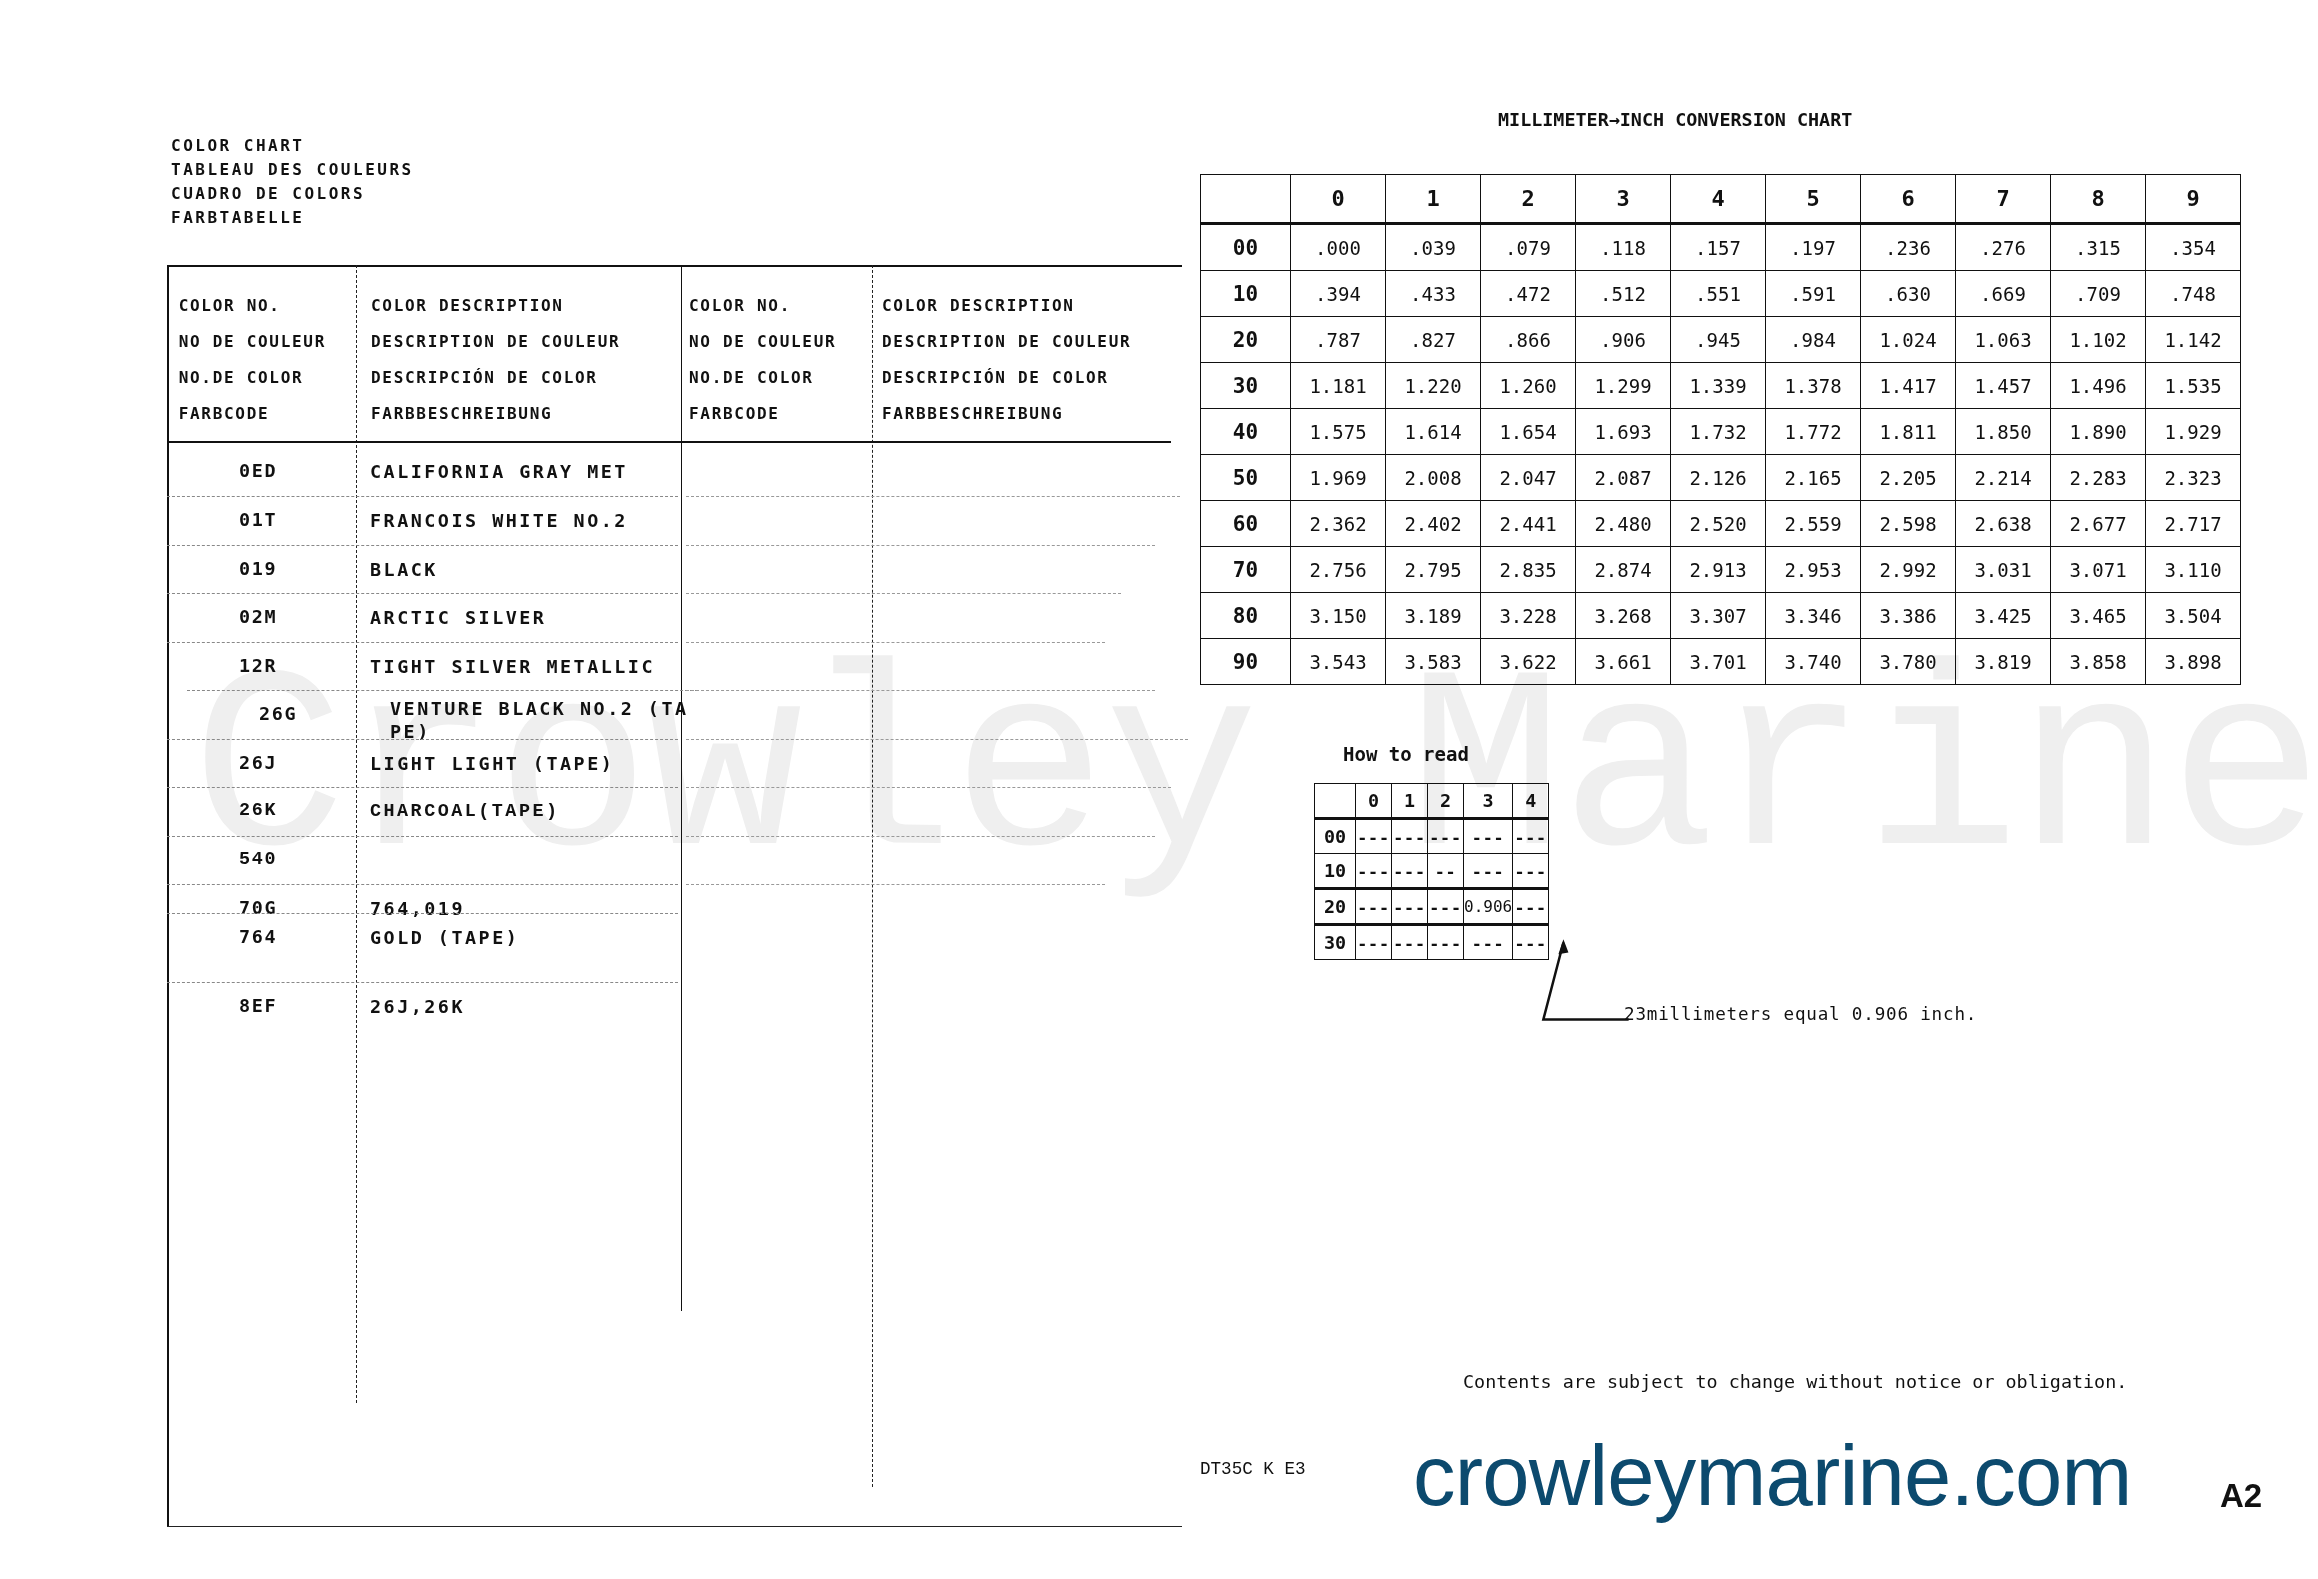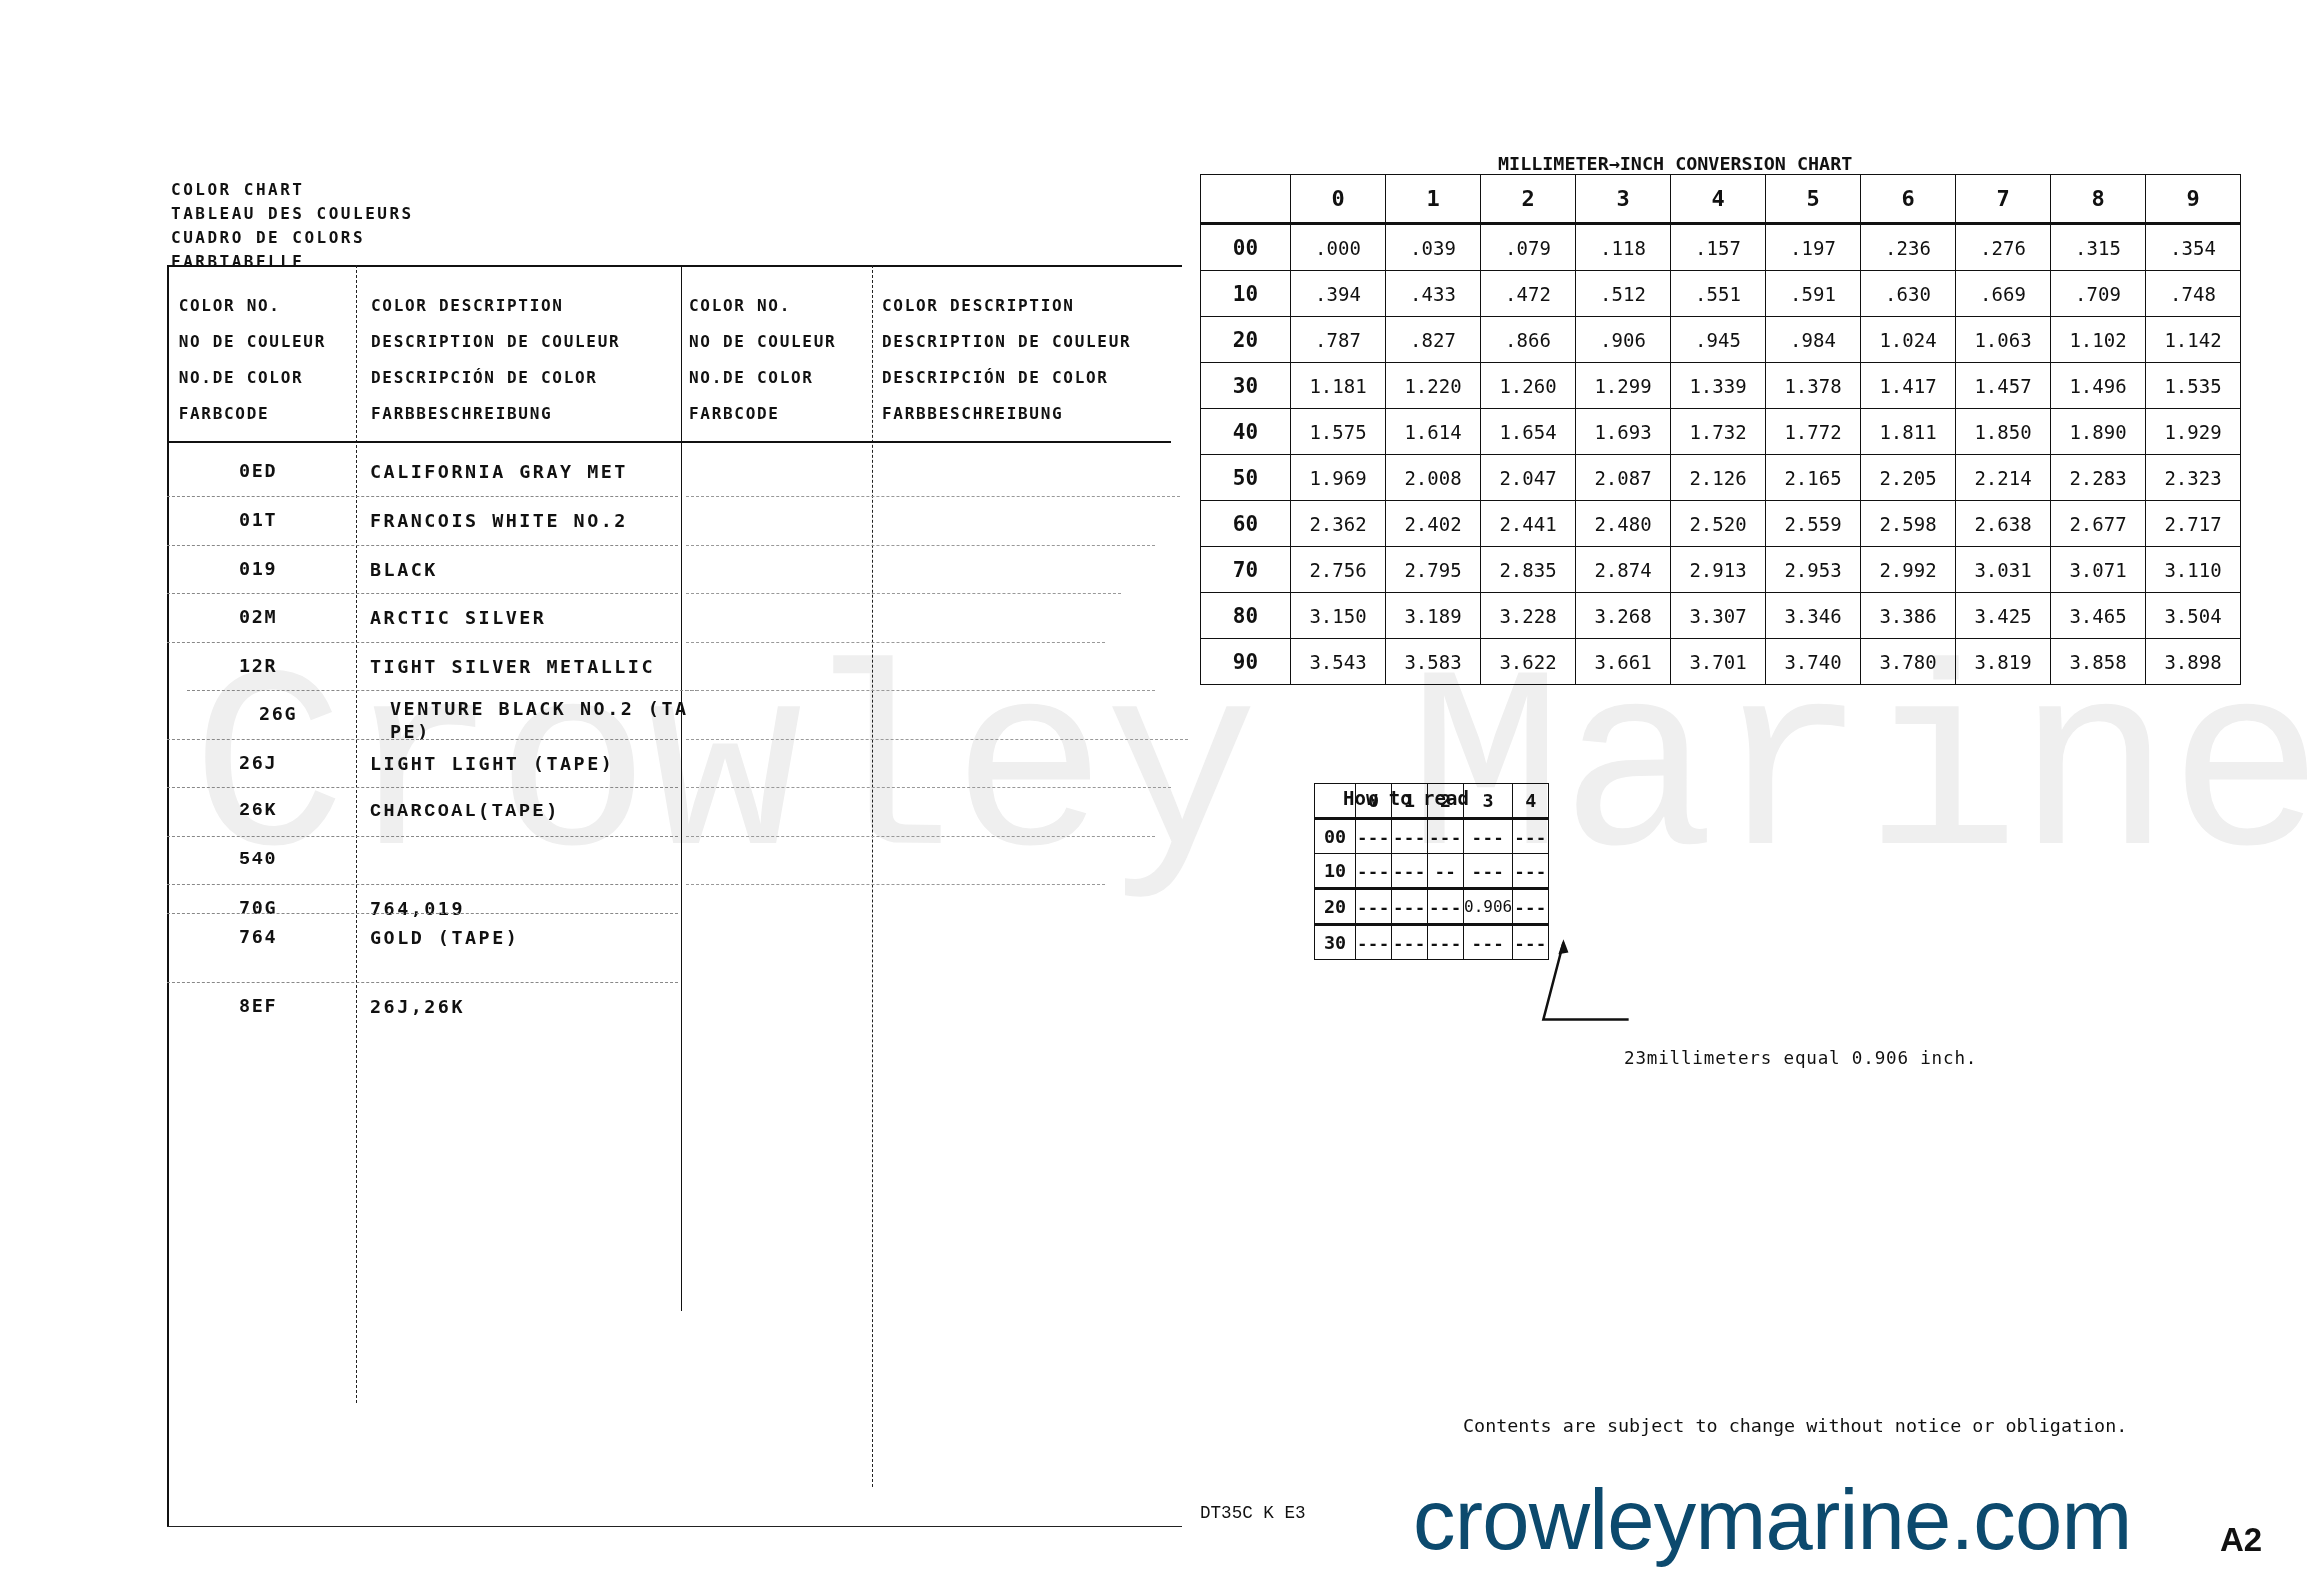--- a/index.html
+++ b/index.html
@@ -1,17 +1,17 @@
 <!DOCTYPE html>
 <html style="font-size:13.4px"><head>
 <meta charset="utf-8">
 <style>
   html, body { margin:0; padding:0; background:#ffffff; }
   body { width:2319px; height:1580px; position:relative; overflow:hidden; color:#111; font-family:"DejaVu Sans Mono", monospace; }
-  .abs { position:absolute;margin-top:44px; }
+  .abs { position:absolute; }
 
   
   .watermark { position:absolute; left:191px; top:645px; font-family:Liberation Mono, monospace; font-size:259px; color:#efefef; letter-spacing:-3.3px; line-height:1; white-space:nowrap; z-index:0; }
 
   
   .cc-titles { left:171px; top:134px; font-family:"DejaVu Sans Mono", monospace; font-weight:bold; font-size:16px; letter-spacing:2.5px; line-height:24px; z-index:2; }
 
   
   .color-table { position:absolute; left:167px; top:265px; width:1015px; height:1262px; z-index:2; }
   .ct-topline { position:absolute; left:0; top:0; width:1015px; border-top:2.5px solid #111; }

